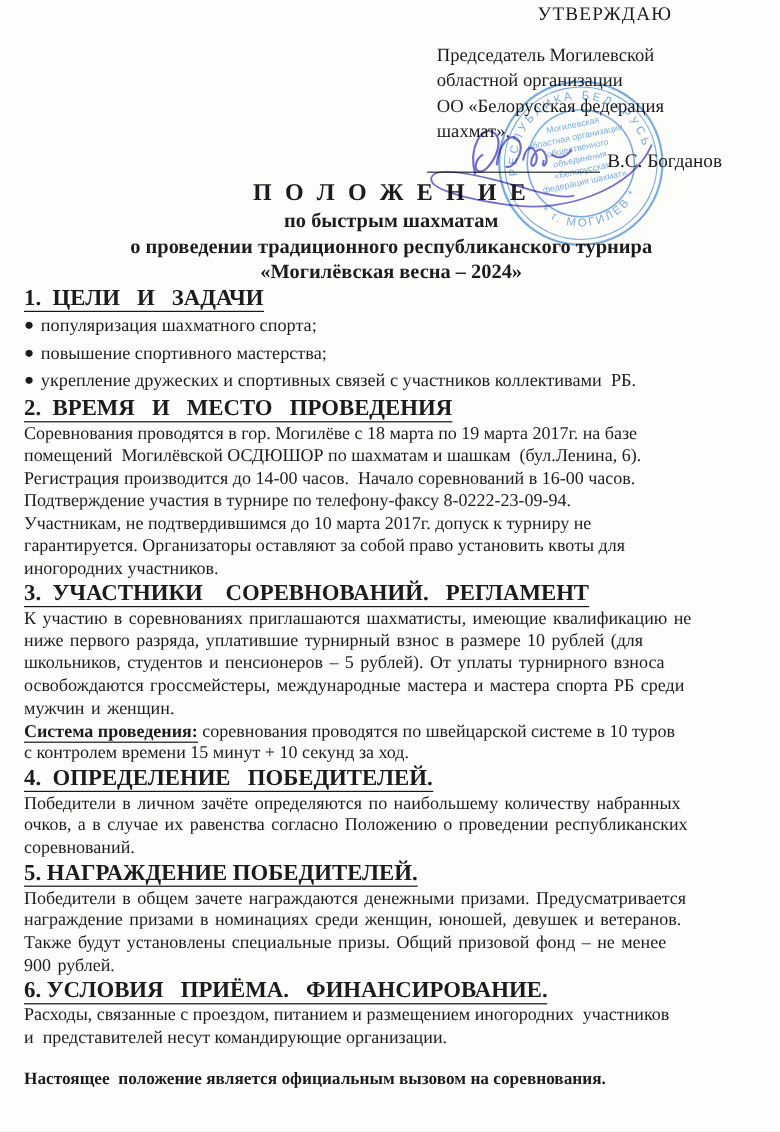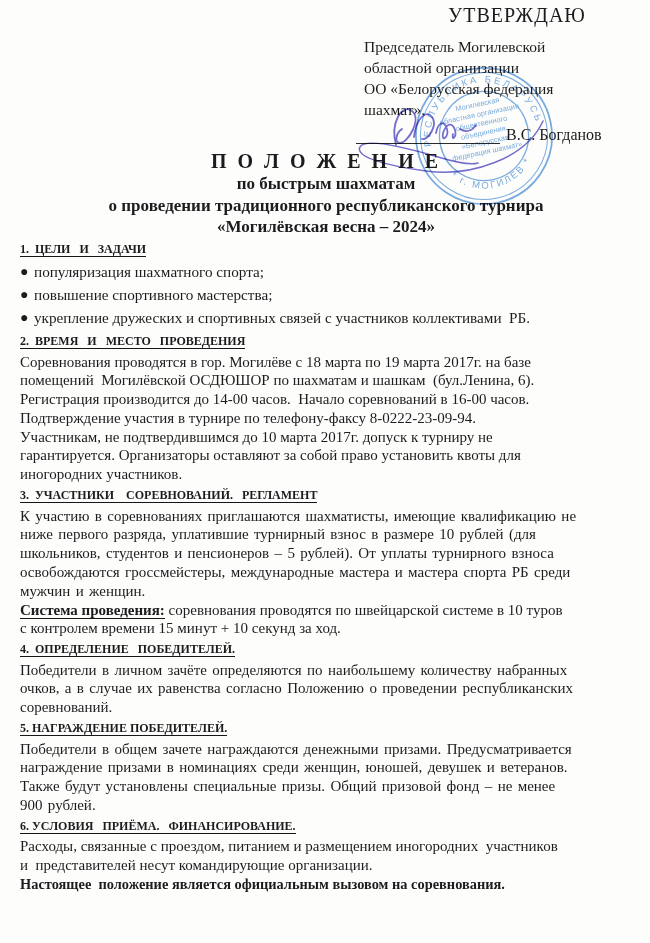--- a/index.html
+++ b/index.html
@@ -12,21 +12,21 @@
     color:#1c1c1e;
     overflow:hidden;
     box-sizing:border-box;
     padding:0 18px 0 20px;
   }
   .t{white-space:pre-wrap;}
   
   .approval{position:relative;height:150px;}
   .approve-word{
     position:absolute;left:428px;top:4px;
-    font-size:20px;letter-spacing:1px;
+    font-size:16px;letter-spacing:1px;
   }
   .approver{
     position:absolute;left:344px;top:36px;
     font-size:15.5px;line-height:21px;
   }
   .sig-line{
     position:absolute;left:336px;top:128px;width:144px;height:15px;
     border-bottom:1.2px solid #2a2a2c;
   }
   .signer{
@@ -41,35 +41,36 @@
   .sign-box{
     position:absolute;left:330px;top:85px;width:245px;height:112px;
     mix-blend-mode:multiply;opacity:.85;pointer-events:none;
   }
   
   .title{ text-align:center; }
   .title-main{font-size:20px;font-weight:bold;letter-spacing:3px;line-height:23px;}
   .title-sub{font-size:17px;font-weight:bold;line-height:21.5px;}
   
   .sec-h{
-    font-size:12px;font-weight:bold;line-height:20.5px;margin:1px 0 1px;
+    font-size:19px;font-weight:bold;line-height:20.5px;margin:1px 0 1px;
   }
   .sec-h > span{
     border-bottom:1.6px solid #161618;
     padding-bottom:0px;
   }
   .body-p{
     font-size:15px;line-height:18.8px;margin:0;
   }
   .body-p.wide{word-spacing:1.6px;}
   .bullets{margin:1px 0 2px;}
   .bullet-row{display:flex;font-size:15.2px;line-height:23px;}
   .bullet-dot{width:14px;flex:none;font-size:14px;}
   .lead{font-weight:bold;border-bottom:1.6px solid #161618;}
   .footer-line{
+    margin-top:15px;
     font-size:14.4px;font-weight:bold;line-height:18px;
   }
 </style>
 </head>
 <body>
 
 <div class="page">
 
   <div class="approval">
     <div class="approve-word t">УТВЕРЖДАЮ</div>

